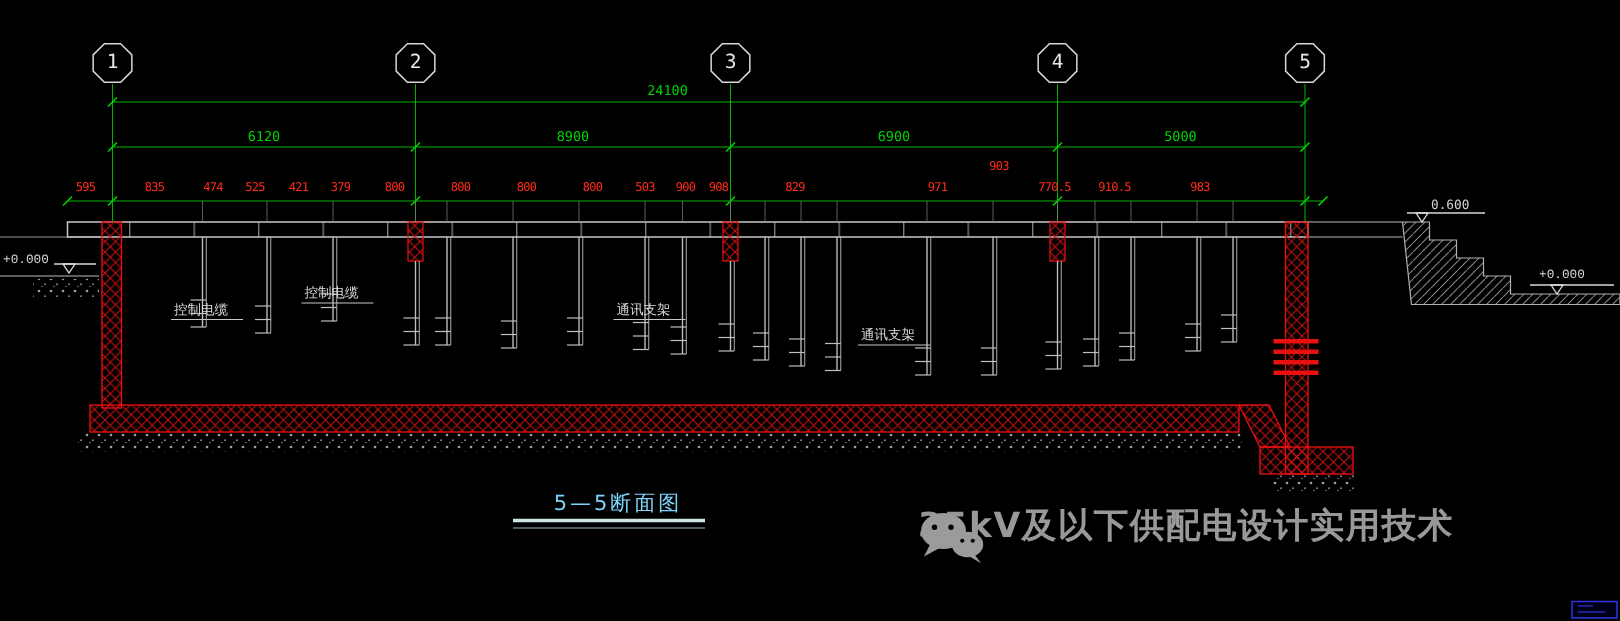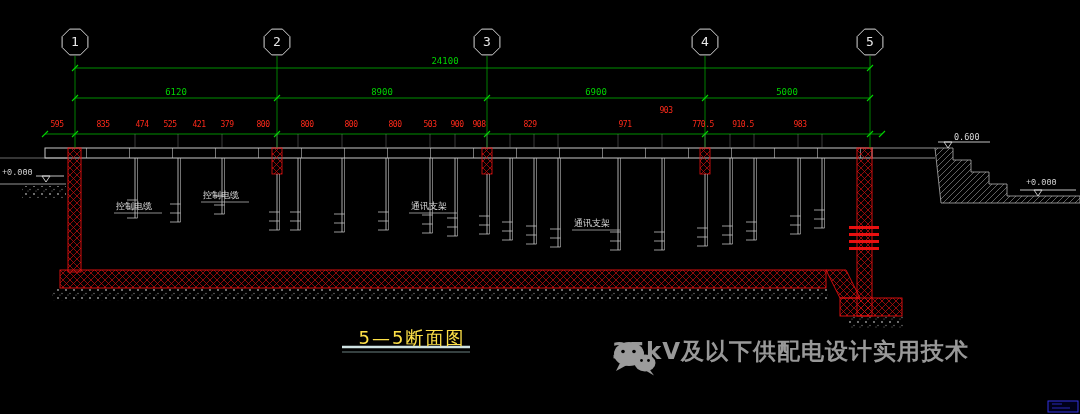--- a/index.html
+++ b/index.html
@@ -6,21 +6,21 @@
   .stage{position:relative;width:1080px;height:414px;background:#000;overflow:hidden;
          font-family:"DejaVu Sans Mono",monospace;}
   .stage svg{position:absolute;left:0;top:0;}
   .t{position:absolute;white-space:nowrap;line-height:1;}
   .axnum{color:#e8e8e8;font-size:13px;transform:translateX(-50%);}
   .gdim{color:#00d400;font-size:9px;transform:translateX(-50%);}
   .rdim{color:#ff2a1a;font-size:8px;transform:translateX(-50%);letter-spacing:-0.5px;}
   .clabel{color:#dcdcdc;font-size:9px;font-family:Liberation Sans, sans-serif;}
   .elev{color:#d8d8d8;font-size:8.5px;font-family:Liberation Mono, monospace;}
   .elev-step{color:#d8d8d8;font-size:8.5px;}
-  .title{color:#fde047;font-size:18px;letter-spacing:2px;transform:translateX(-50%);
+  .title{color:#7dd3fc;font-size:14px;letter-spacing:2px;transform:translateX(-50%);
          font-family:"DejaVu Sans",sans-serif;text-align:center;}
   .wm{display:flex;align-items:center;gap:6px;color:#989898;font-size:23px;font-weight:600;
       letter-spacing:1px;font-family:"DejaVu Sans",sans-serif;}
 </style>
 </head>
 <body>
 
 <div class="stage">
 
   <svg id="cad" width="1080" height="414" viewBox="0 0 1080 414">

